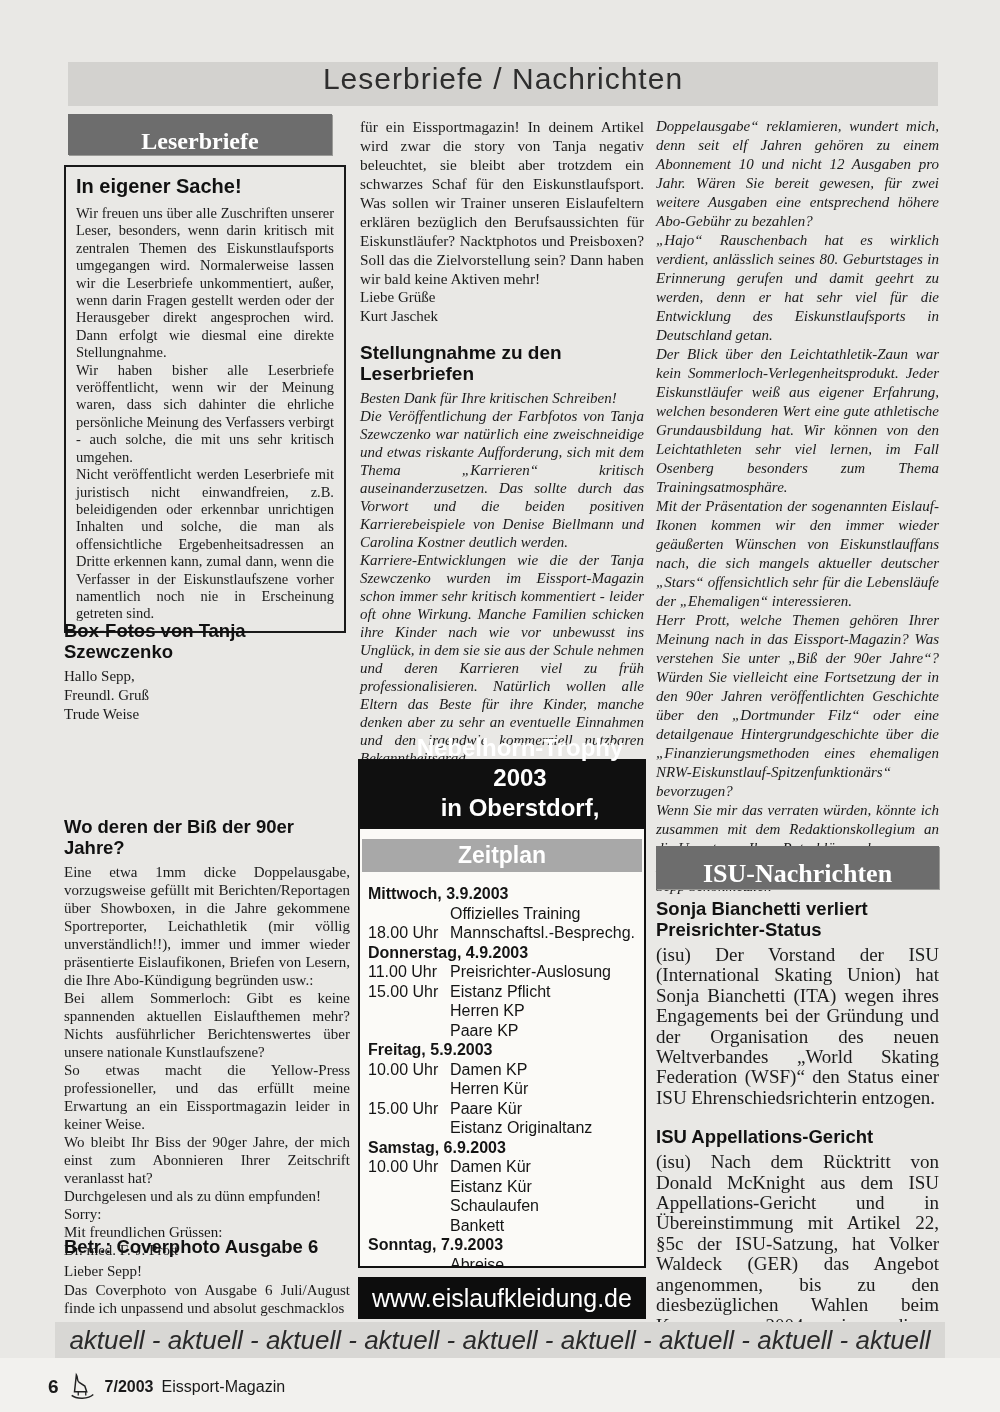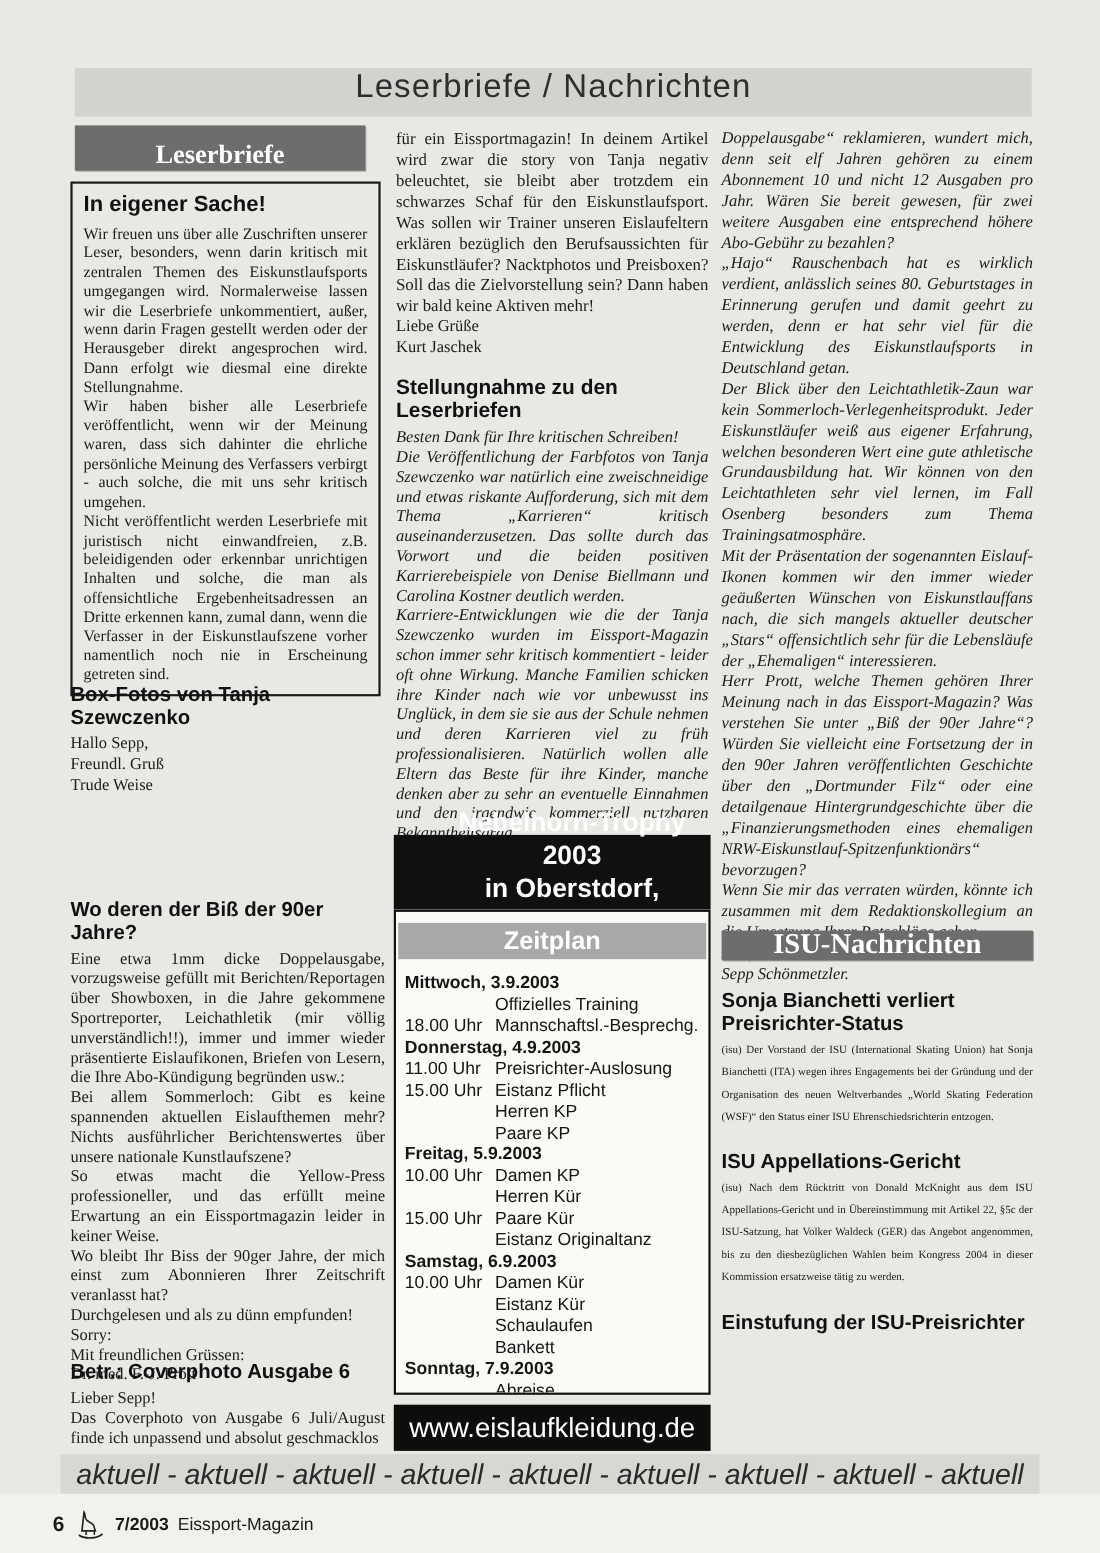--- a/index.html
+++ b/index.html
@@ -6,21 +6,21 @@
   .page{position:relative;width:1000px;height:1412px;margin:0 auto;background:#e9e8e5;
         font-family:"Liberation Serif",serif;color:#1b1b1b;overflow:hidden;}
   
   .header-band{position:absolute;left:68px;top:62px;width:870px;height:44px;background:#d3d2cf;
         display:flex;align-items:flex-start;justify-content:center;}
   .header-band span{font-family:"Liberation Sans",sans-serif;font-size:30px;color:#2e2e2e;letter-spacing:1px;}
   
   .banner{position:absolute;background:#6d6d6d;color:#fff;display:flex;align-items:flex-end;justify-content:center;
         font-family:Liberation Serif, serif;font-weight:bold;box-shadow:1px 1px 0 #9a9a97;}
   .banner.lb{left:68px;top:114px;width:264px;height:41px;font-size:24px;}
-  .banner.isu{left:656px;top:846px;width:283px;height:27px;font-size:26px;}
+  .banner.isu{left:656px;top:846px;width:283px;height:43px;font-size:26px;}
   
   .blk{position:absolute;}
   .serif-p{font-size:15px;line-height:18.5px;text-align:justify;margin:0;}
   .ital .serif-p,.serif-p.ital{font-style:italic;}
   .sig{font-size:15px;line-height:19px;margin:0;}
   h3.sec{font-family:"Liberation Sans",sans-serif;font-weight:bold;font-size:18.5px;
         line-height:21px;margin:0 0 5px 0;color:#111;}
   
   .ed-box{position:absolute;left:64px;top:165px;width:282px;border:2px solid #1a1a1a;
         padding:6px 10px 8px 10px;box-sizing:border-box;min-height:446px;}
@@ -37,21 +37,21 @@
         display:flex;align-items:center;justify-content:center;}
   .sch-list{font-family:"Liberation Sans",sans-serif;font-size:16px;line-height:19.5px;color:#141414;padding:2px 4px 0 8px;}
   .sch-day{font-weight:bold;}
   .sch-row{display:flex;}
   .sch-t{width:82px;flex:0 0 82px;}
   .sch-e{flex:1;}
   .www-band{position:absolute;left:358px;top:1277px;width:288px;height:42px;background:#0d0d0d;color:#fff;
         font-family:"Liberation Sans",sans-serif;font-size:25px;display:flex;align-items:center;justify-content:center;}
   
   .news h3{margin-top:0;}
-  .news .body{font-size:10px;line-height:20.4px;text-align:justify;margin:0 0 18px 0;}
+  .news .body{font-size:19px;line-height:20.4px;text-align:justify;margin:0 0 18px 0;}
   
   .ticker{position:absolute;left:55px;top:1322px;width:890px;height:36px;background:#d8d7d4;z-index:6;
         display:flex;align-items:center;justify-content:center;}
   .ticker span{font-family:"Liberation Sans",sans-serif;font-style:italic;font-size:26px;color:#2a2a2a;white-space:nowrap;}
   .footer-strip{position:absolute;left:0;top:1358px;width:1000px;height:54px;background:#f2f1ee;z-index:5;}
   .footer-row{position:absolute;left:48px;top:1372px;display:flex;align-items:center;gap:8px;z-index:7;
         font-family:"Liberation Sans",sans-serif;color:#1a1a1a;}
   .pg-num{font-weight:bold;font-size:19px;}
   .issue{font-weight:bold;font-size:16px;}
   .mag{font-size:16px;}

